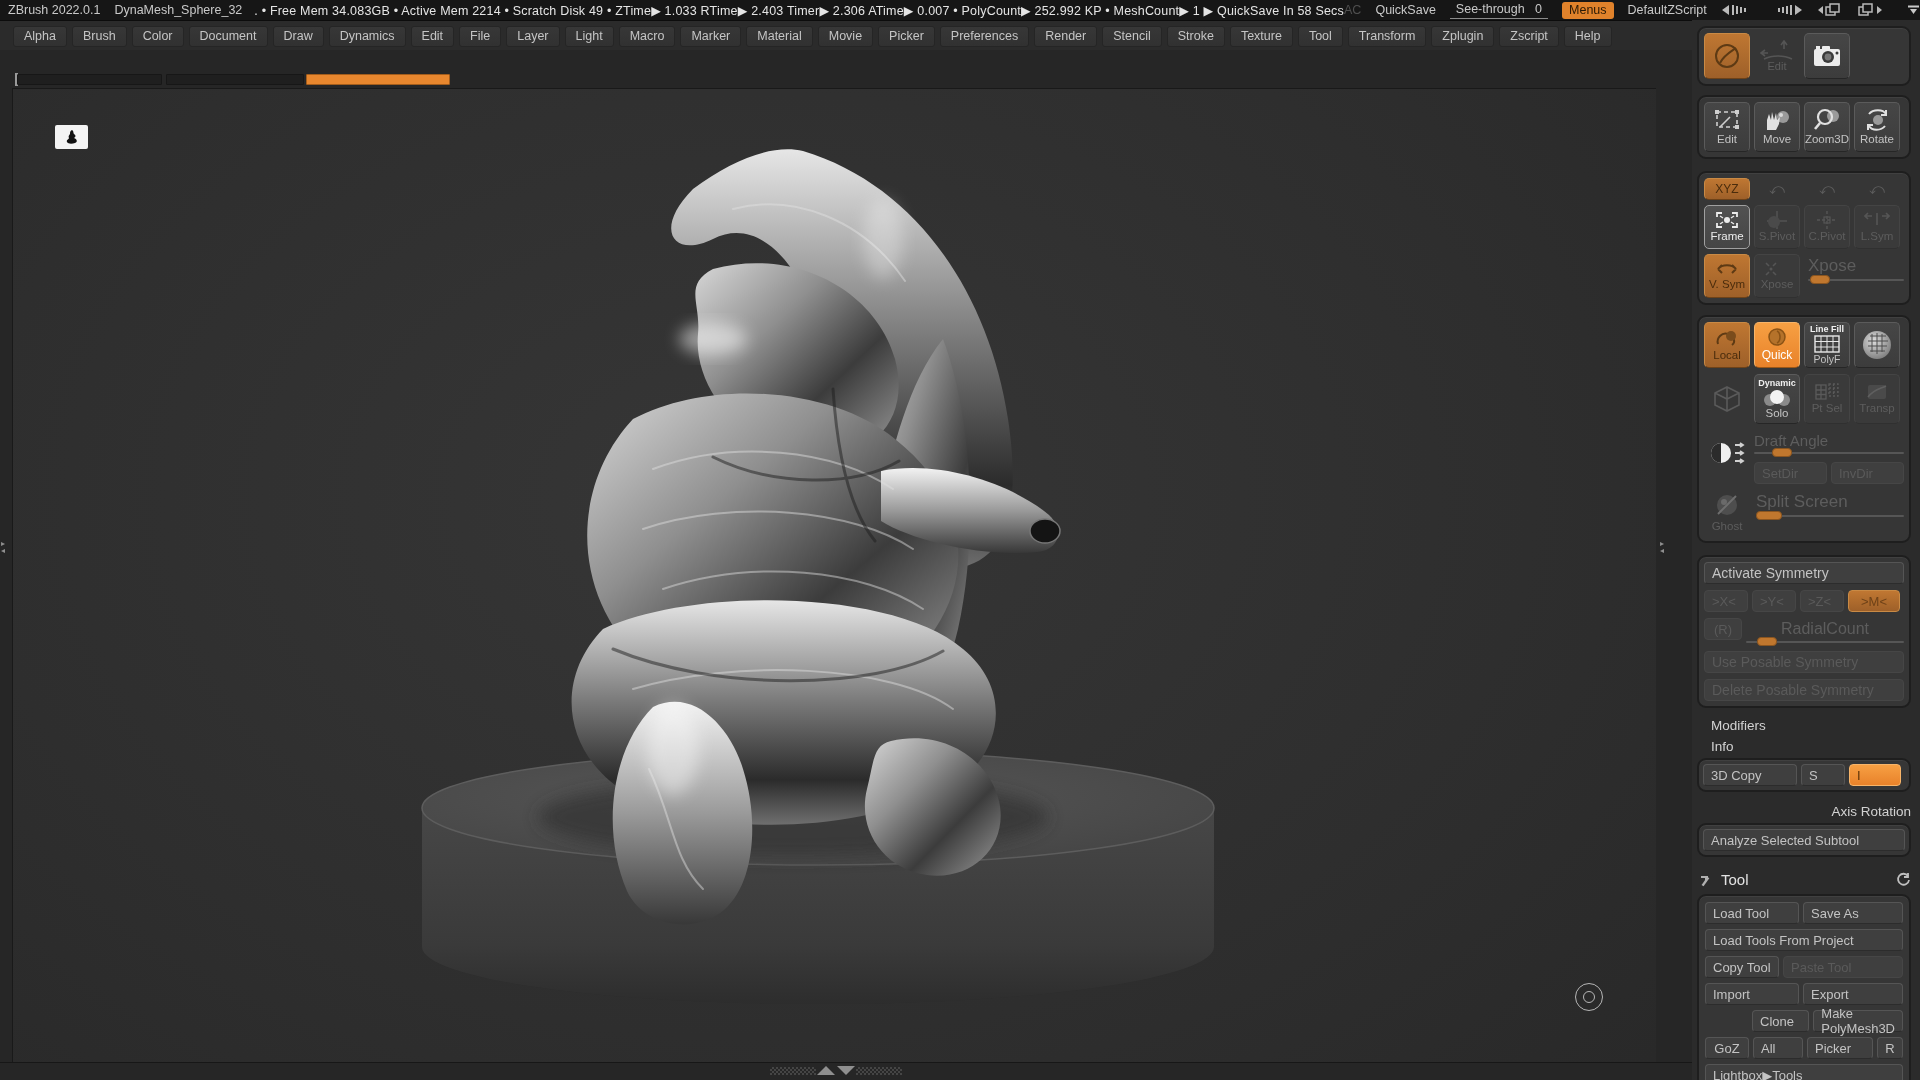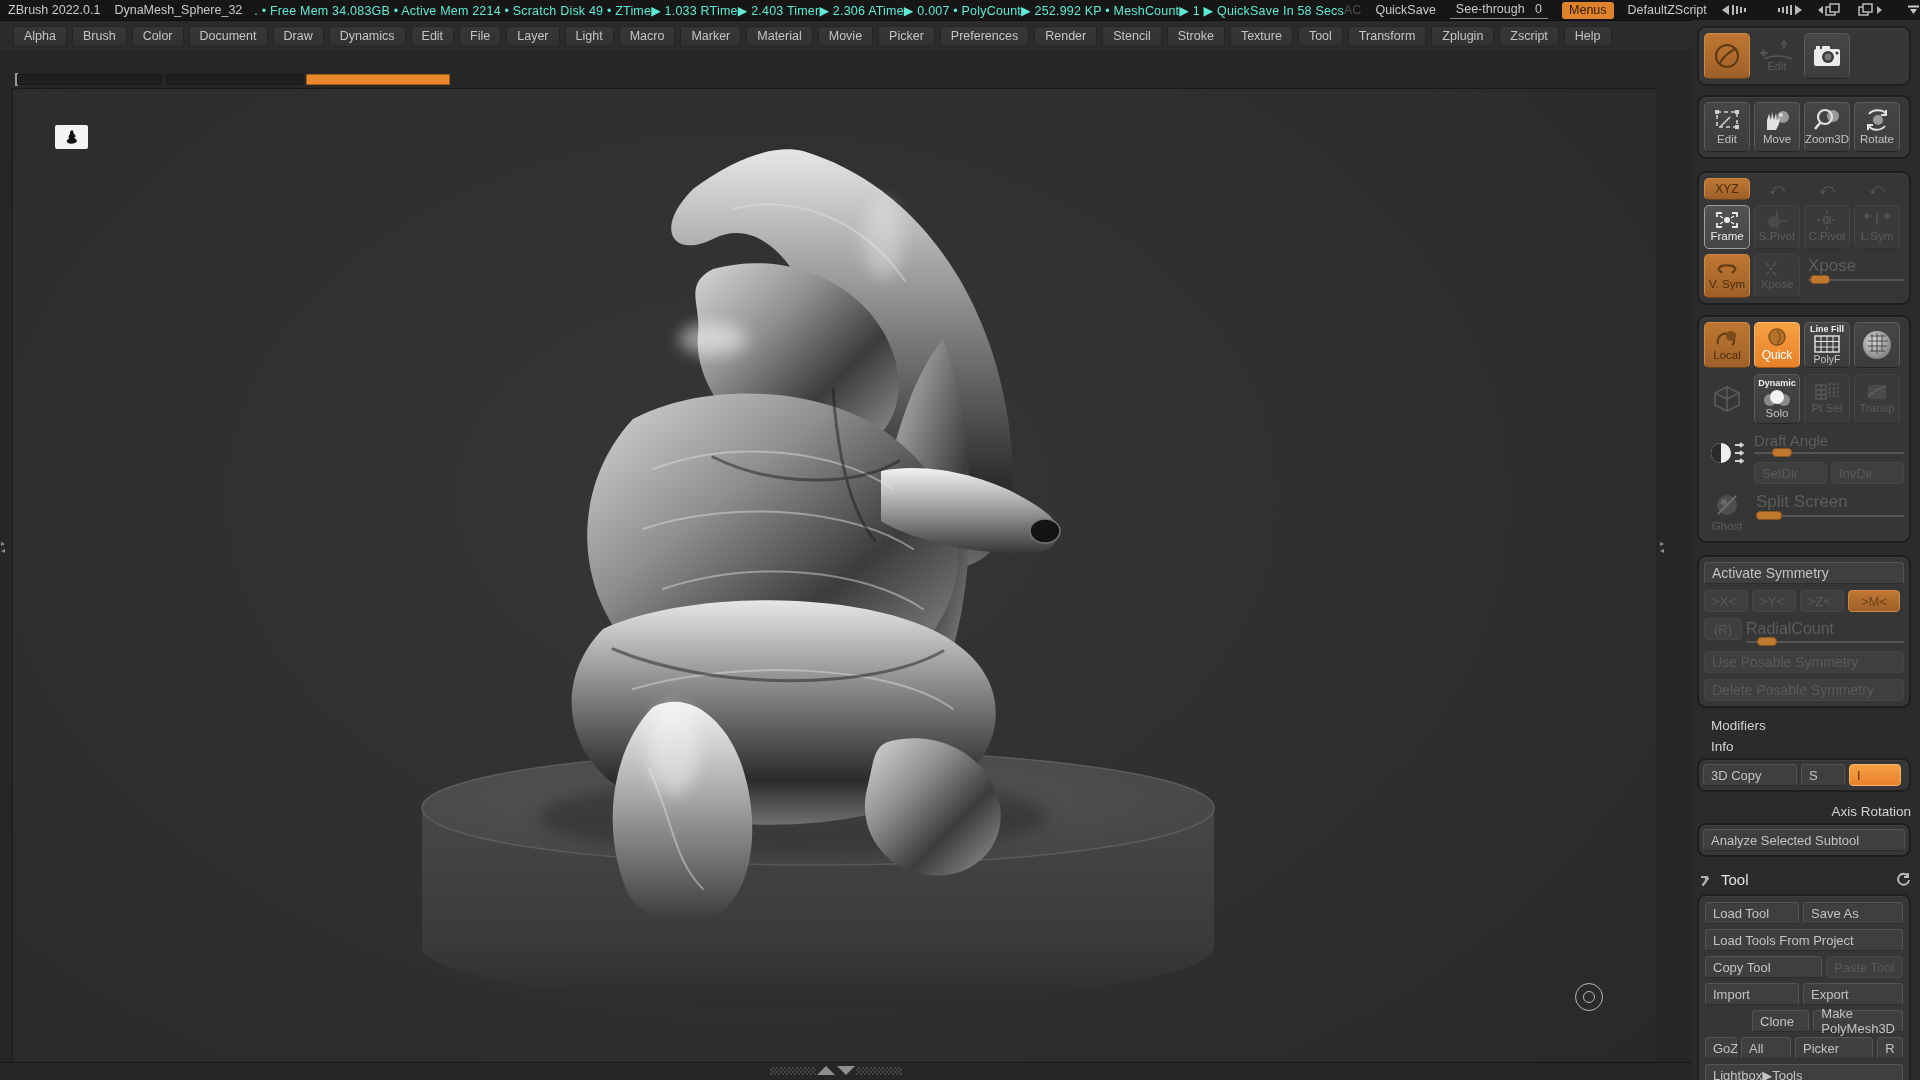--- a/index.html
+++ b/index.html
@@ -5,21 +5,21 @@
   * { margin:0; padding:0; box-sizing:border-box; }
   html,body { width:1920px; height:1080px; overflow:hidden; background:#262626;
               font-family:"Liberation Sans",sans-serif; }
 
   
   .titlebar { position:absolute; left:0; top:0; width:1920px; height:20px; background:#161616;
               display:flex; align-items:center; color:#c9c9c9; font-size:12.5px; white-space:nowrap; }
   .tb-logo { width:22px; height:16px; margin:0 4px 0 4px; }
   .tb-app { margin-right:14px; }
   .tb-doc { margin-right:12px; }
-  .tb-stats { color:#5eead4; letter-spacing:.2px; }
+  .tb-stats { color:#e5e5e5; letter-spacing:.2px; }
   .tb-right { margin-left:auto; display:flex; align-items:center; gap:14px; padding-right:8px; }
   .tb-ac { color:#4f4f4f; }
   .tb-see { border-bottom:1px solid #8a8a8a; padding:0 6px 2px 6px; }
   .tb-menus { background:#e0822b; color:#2b1a05; border-radius:3px; padding:1px 7px 2px; }
   .tb-ico { display:inline-flex; align-items:center; }
   .tb-ico svg { display:block; }
 
   
   .menubar { position:absolute; left:0; top:20px; width:1694px; height:30px; background:#2b2b2b;
              border-top:1px solid #0c0c0c; display:flex; align-items:flex-start; gap:5px;
@@ -524,21 +524,21 @@
       </div>
       <div class="slider" style="margin-left:2px;">
         <div class="s-lbl" style="font-size:17px;">Split Screen</div>
         <div class="track">
             <span class="handle" style="left:0%;width:26px;"></span>
           </div>
       </div>
     </div>
   </div>
 
-  <div class="gbox" style="margin-top:12px;">
+  <div class="gbox" style="margin-top:12px;text-align:center;">
     <div class="flat-btn full" style="font-size:14px;">
         <span>Activate Symmetry</span>
       </div>
     <div class="row" style="margin-top:6px;">
       <div class="flat-btn dis" style="width:44px;">
           <span>&gt;X&lt;</span>
         </div>
       <div class="flat-btn dis" style="width:44px;">
           <span>&gt;Y&lt;</span>
         </div>
@@ -606,21 +606,21 @@
           <span>Load Tool</span>
         </div>
       <div class="flat-btn" style="flex:1;">
           <span>Save As</span>
         </div>
     </div>
     <div class="flat-btn full" style="margin-top:5px;">
         <span>Load Tools From Project</span>
       </div>
     <div class="row" style="margin-top:5px;">
-      <div class="flat-btn" style="width:117px;">
+      <div class="flat-btn" style="width:74px;">
           <span>Copy Tool</span>
         </div>
       <div class="flat-btn dis" style="flex:1;">
           <span>Paste Tool</span>
         </div>
     </div>
     <div class="row" style="margin-top:5px;">
       <div class="flat-btn" style="width:94px;">
           <span>Import</span>
         </div>
@@ -630,21 +630,21 @@
     </div>
     <div class="row" style="margin-top:5px;padding-left:47px;">
       <div class="flat-btn" style="width:58px;">
           <span>Clone</span>
         </div>
       <div class="flat-btn" style="flex:1;">
           <span>Make PolyMesh3D</span>
         </div>
     </div>
     <div class="row" style="margin-top:5px;">
-      <div class="flat-btn" style="width:32px;">
+      <div class="flat-btn" style="width:44px;justify-content:center;">
           <span>GoZ</span>
         </div>
       <div class="flat-btn" style="width:50px;">
           <span>All</span>
         </div>
       <div class="flat-btn" style="flex:1;">
           <span>Picker</span>
         </div>
       <div class="flat-btn" style="width:26px;justify-content:center;">
           <span>R</span>

